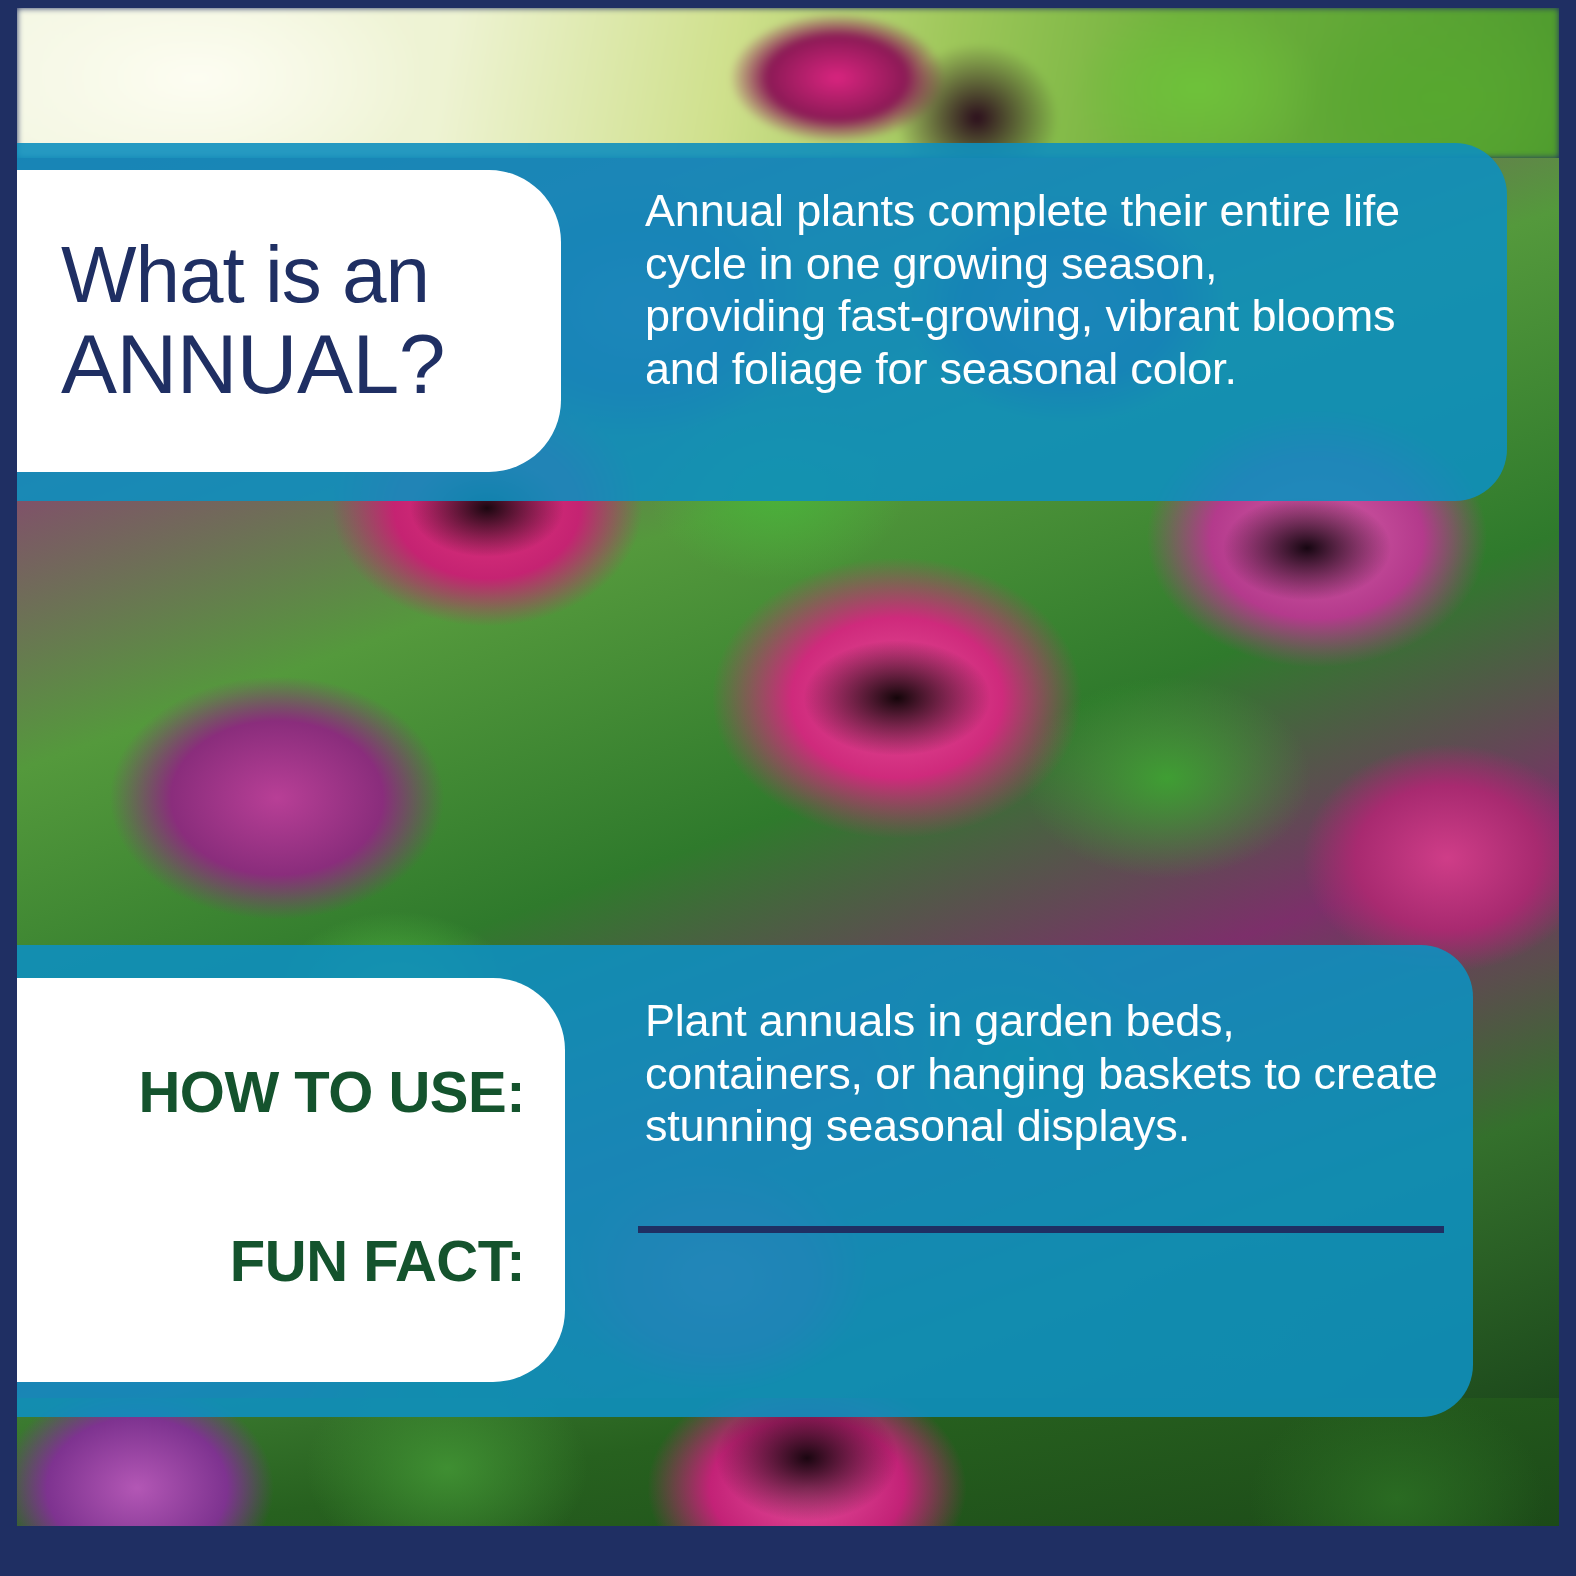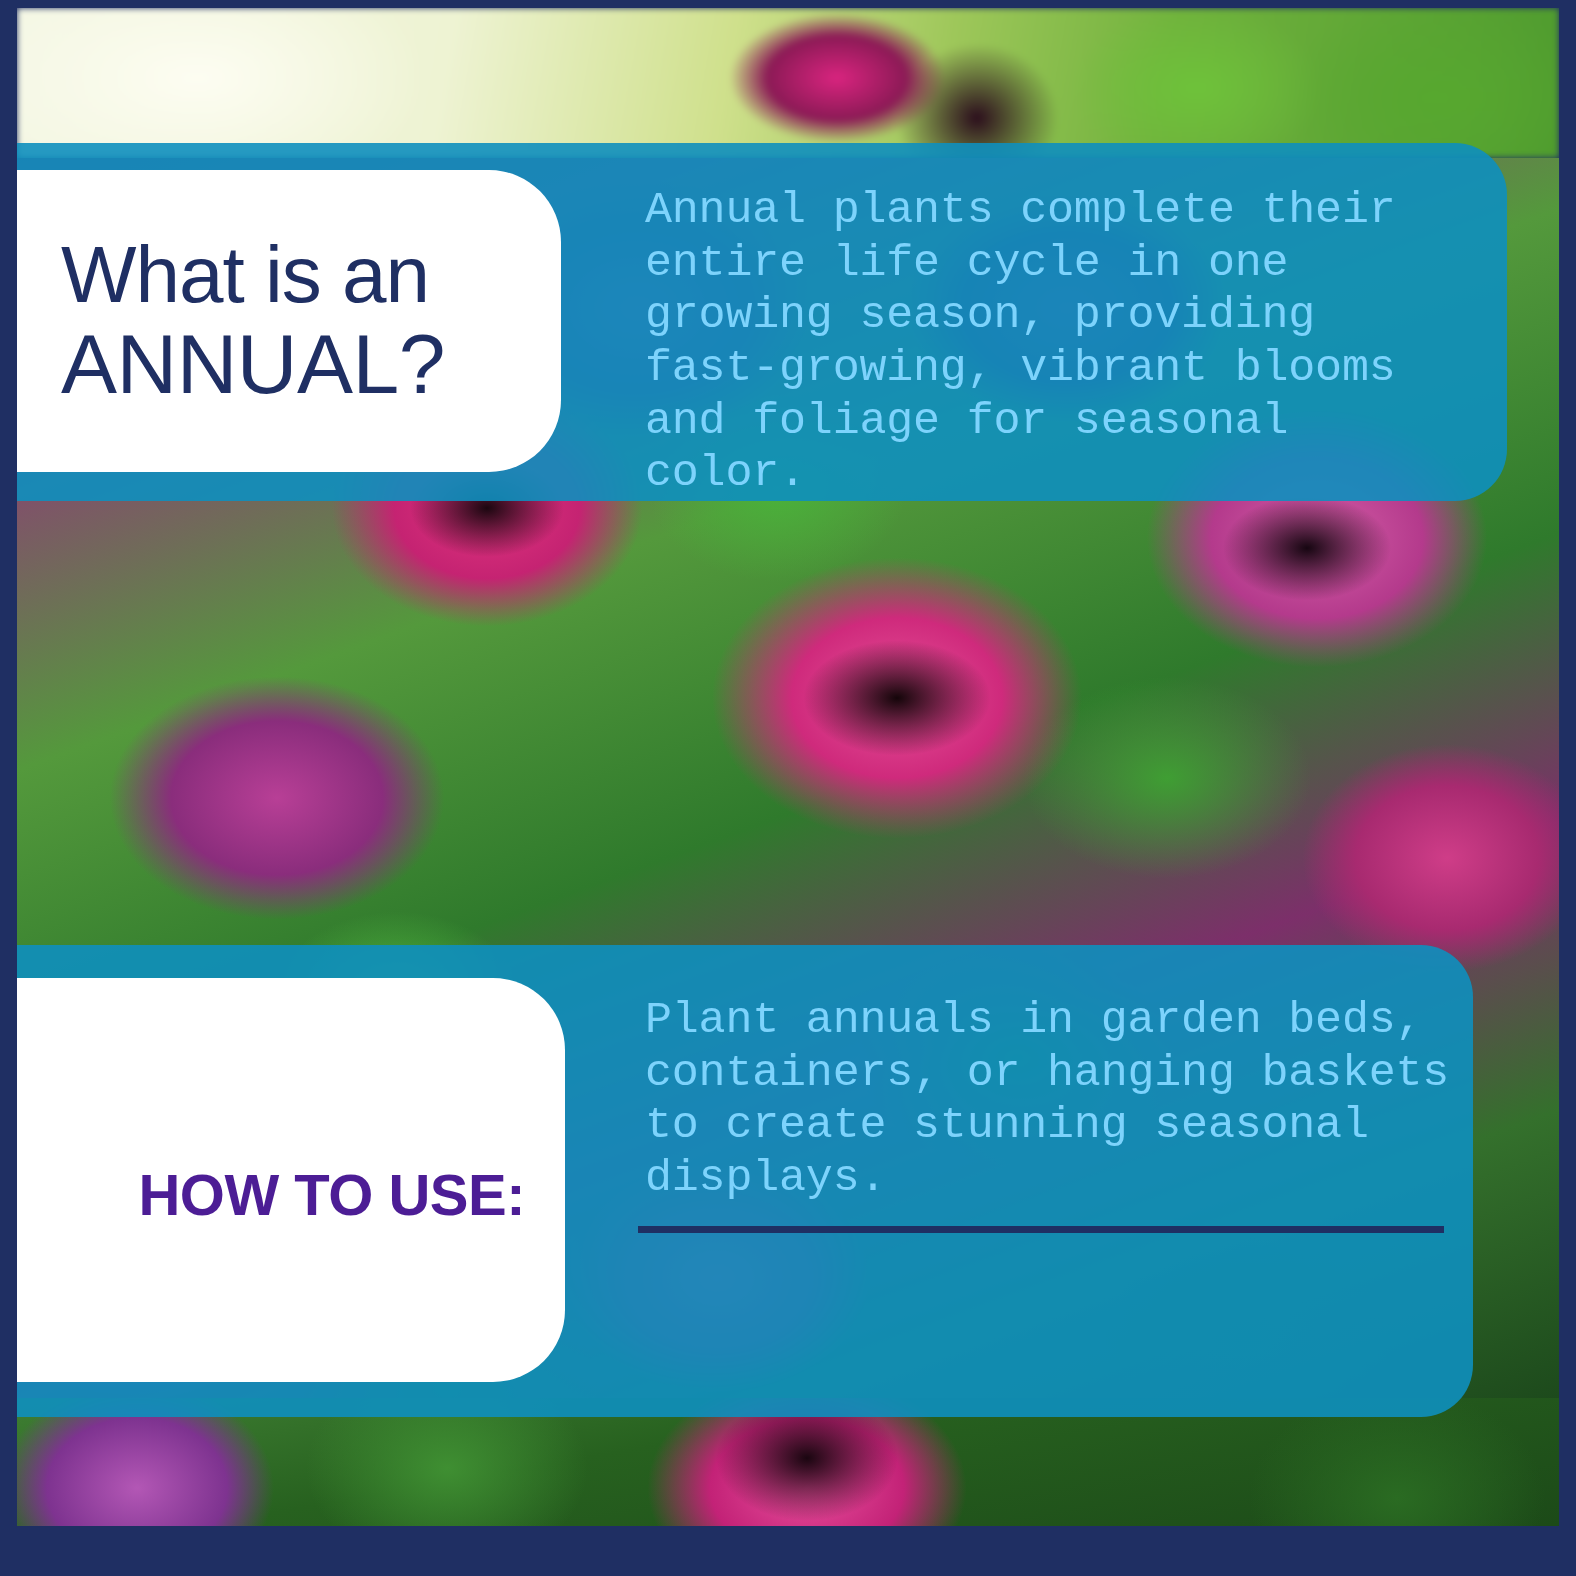--- a/index.html
+++ b/index.html
@@ -154,38 +154,37 @@
   .title-bold {
     color: #1f2f63;
     font-size: 84px;
     font-weight: 400;
     line-height: 1.0;
     letter-spacing: -0.5px;
     margin-top: 8px;
     margin-left: 18px;
   }
   .label-bold {
-    color: #4c1d95;
+    color: #14532d;
     font-size: 58px;
     font-weight: 700;
     line-height: 1.05;
     letter-spacing: -0.5px;
     white-space: nowrap;
   }
   .lbl-how { margin-top: 30px; }
   .lbl-fun { margin-bottom: 36px; }
 
   .body-text {
     position: absolute;
-    color: #7dd3fc;
+    color: #ffffff;
     font-size: 45px;
     font-weight: 400;
     line-height: 1.17;
     letter-spacing: -0.2px;
-    font-family: Liberation Mono, monospace;
   }
   .text-top {
     left: 645px;
     top: 185px;
     width: 760px;
   }
   .text-how {
     left: 645px;
     top: 995px;
     width: 810px;
@@ -233,20 +232,21 @@
     <div class="title-light">What is an</div>
     <div class="title-bold">ANNUAL?</div>
   </div>
 
   <div class="body-text text-top">Annual plants complete their entire life cycle in one growing season, providing fast-growing, vibrant blooms and foliage for seasonal color.</div>
 
   <div class="blue-panel panel-bottom"></div>
 
   <div class="white-card card-bottom">
     <div class="label-bold lbl-how">HOW TO USE:</div>
+    <div class="label-bold lbl-fun">FUN FACT:</div>
   </div>
 
   <div class="body-text text-how">Plant annuals in garden beds, containers, or hanging baskets to create stunning seasonal displays.</div>
 
   <div class="divider"></div>
 
 
   <div class="frame"></div>
 
 </div>

